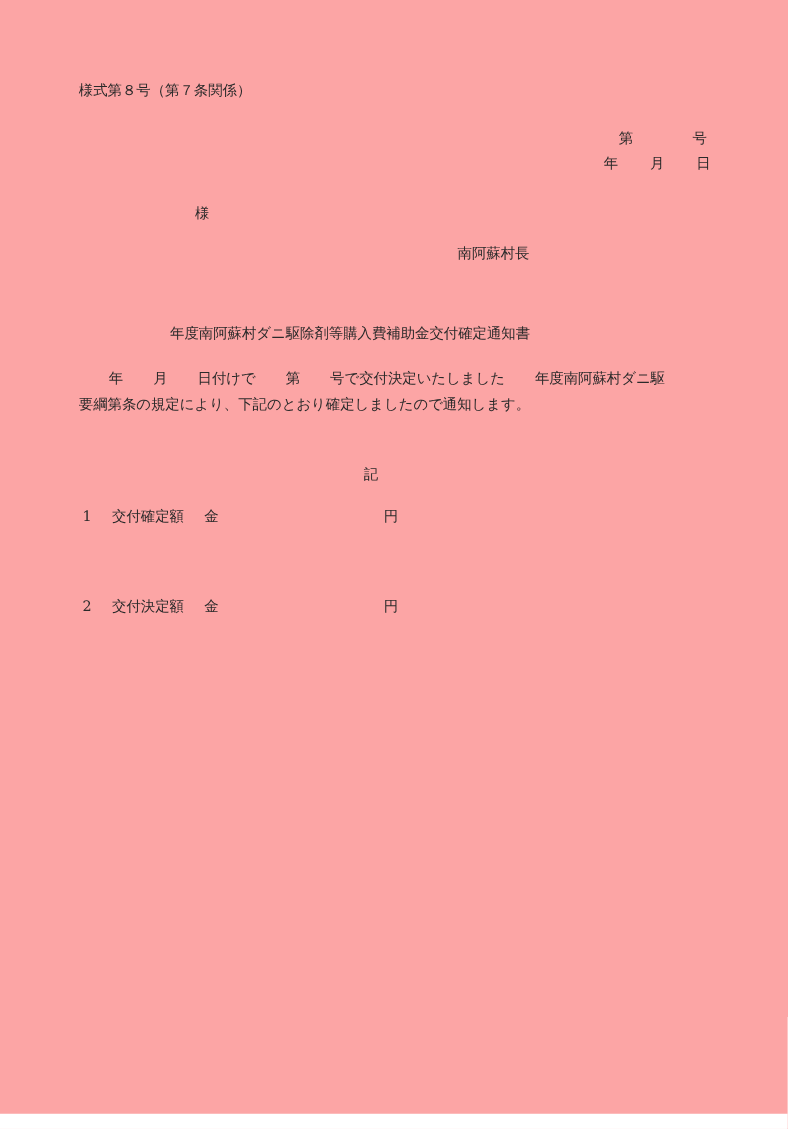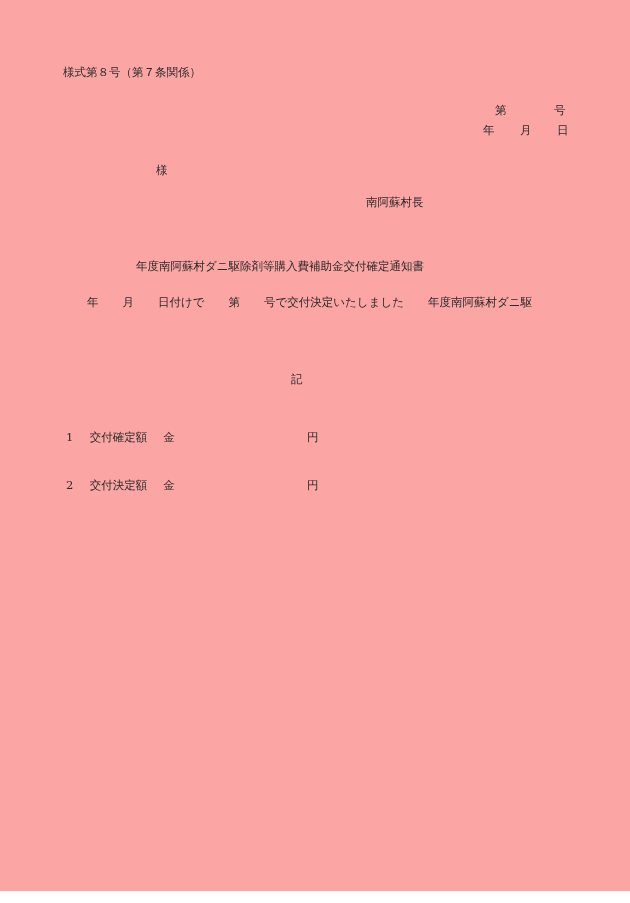--- a/index.html
+++ b/index.html
@@ -42,21 +42,21 @@
     .body-line { position: relative; height: 20.5px; line-height: 14px; white-space: nowrap; }
     .body-line span { display: inline-block; }
 
     .ki { left: 291px; top: 372px; }
 
     .item-row { left: 66px; white-space: nowrap; }
     .item-row .num { display: inline-block; width: 20px; }
     .item-row .label { display: inline-block; width: 70px; }
     .item-row .kin { display: inline-block; width: 140px; }
     .item-row .yen { display: inline-block; }
-    .item-1 { top: 430px; }
+    .item-1 { top: 406px; }
     .item-2 { top: 449px; margin-top: 29px; }
     .gap-b { display: inline-block; width: 24px; }
   </style>
 </head>
 <body>
 
 <div class="page">
 
   <div class="abs form-number">様式第８号（第７条関係）</div>
 
@@ -70,20 +70,21 @@
   <div class="abs addressee">様</div>
 
   <div class="abs sender">南阿蘇村長</div>
 
   <div class="abs doc-title">年度南阿蘇村ダニ駆除剤等購入費補助金交付確定通知書</div>
 
   <div class="abs body-text">
     <div class="body-line">
       <span style="width:24px"></span><span>年</span><span class="gap-b"></span><span>月</span><span class="gap-b"></span><span>日付けで</span><span class="gap-b"></span><span>第</span><span class="gap-b"></span><span>号で交付決定いたしました</span><span class="gap-b"></span><span>年度南阿蘇村ダニ駆</span>
     </div>
+    <div class="body-line">要綱第条の規定により、下記のとおり確定しましたので通知します。</div>
   </div>
 
   <div class="abs ki">記</div>
 
   <div class="abs item-row item-1">
     <span class="num">1</span>
     <span class="label">交付確定額</span>
     <span class="kin">金</span>
     <span class="yen">円</span>
   </div>

